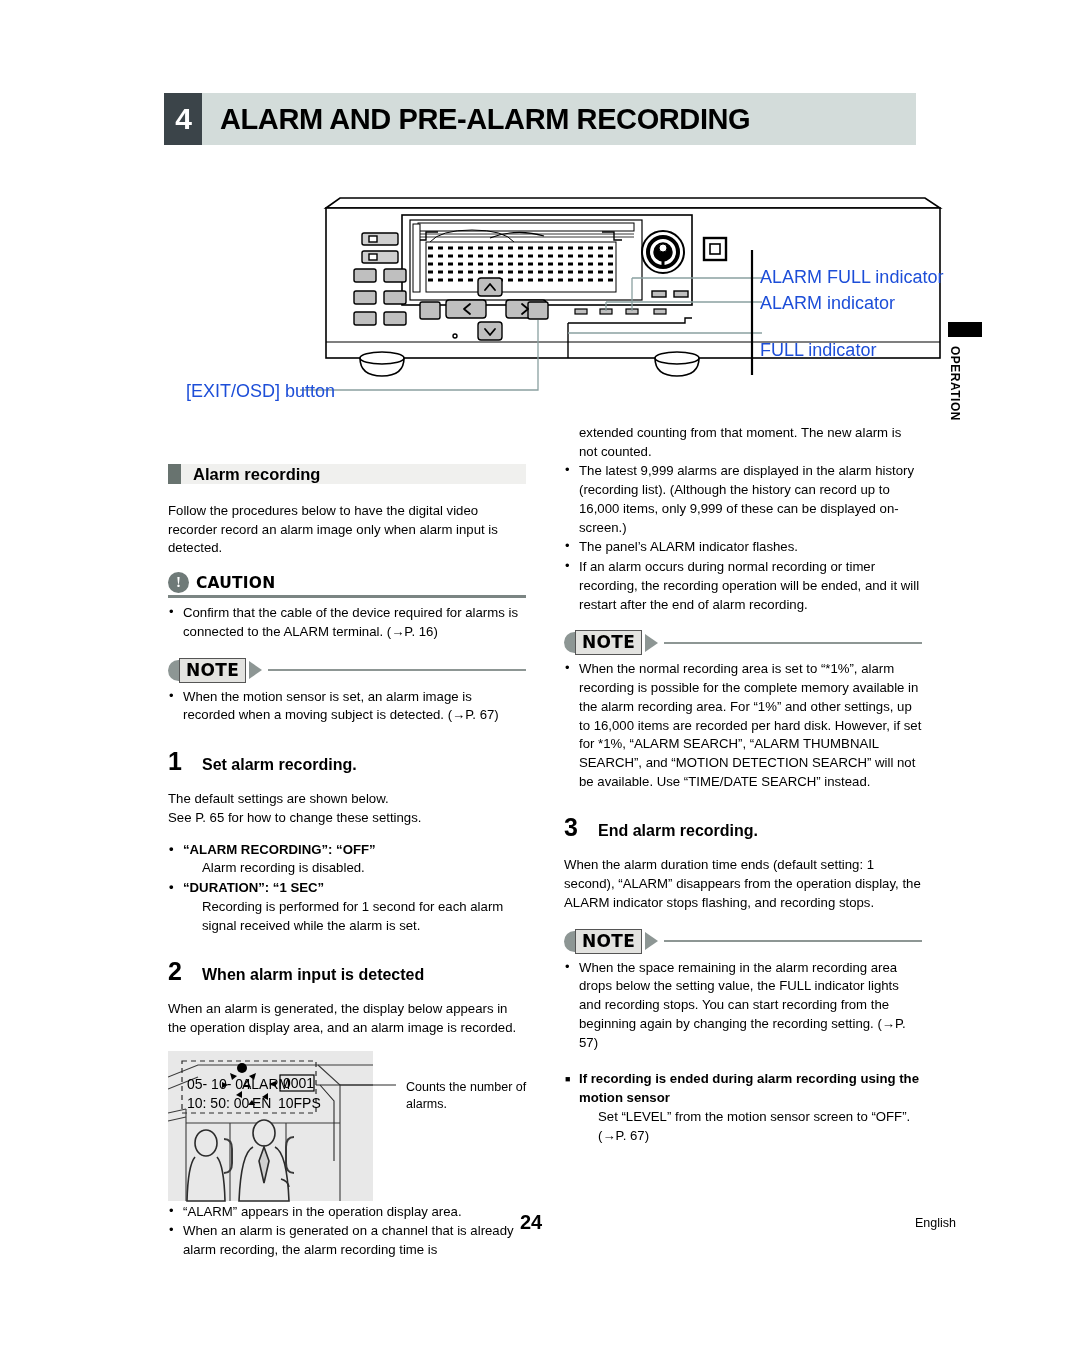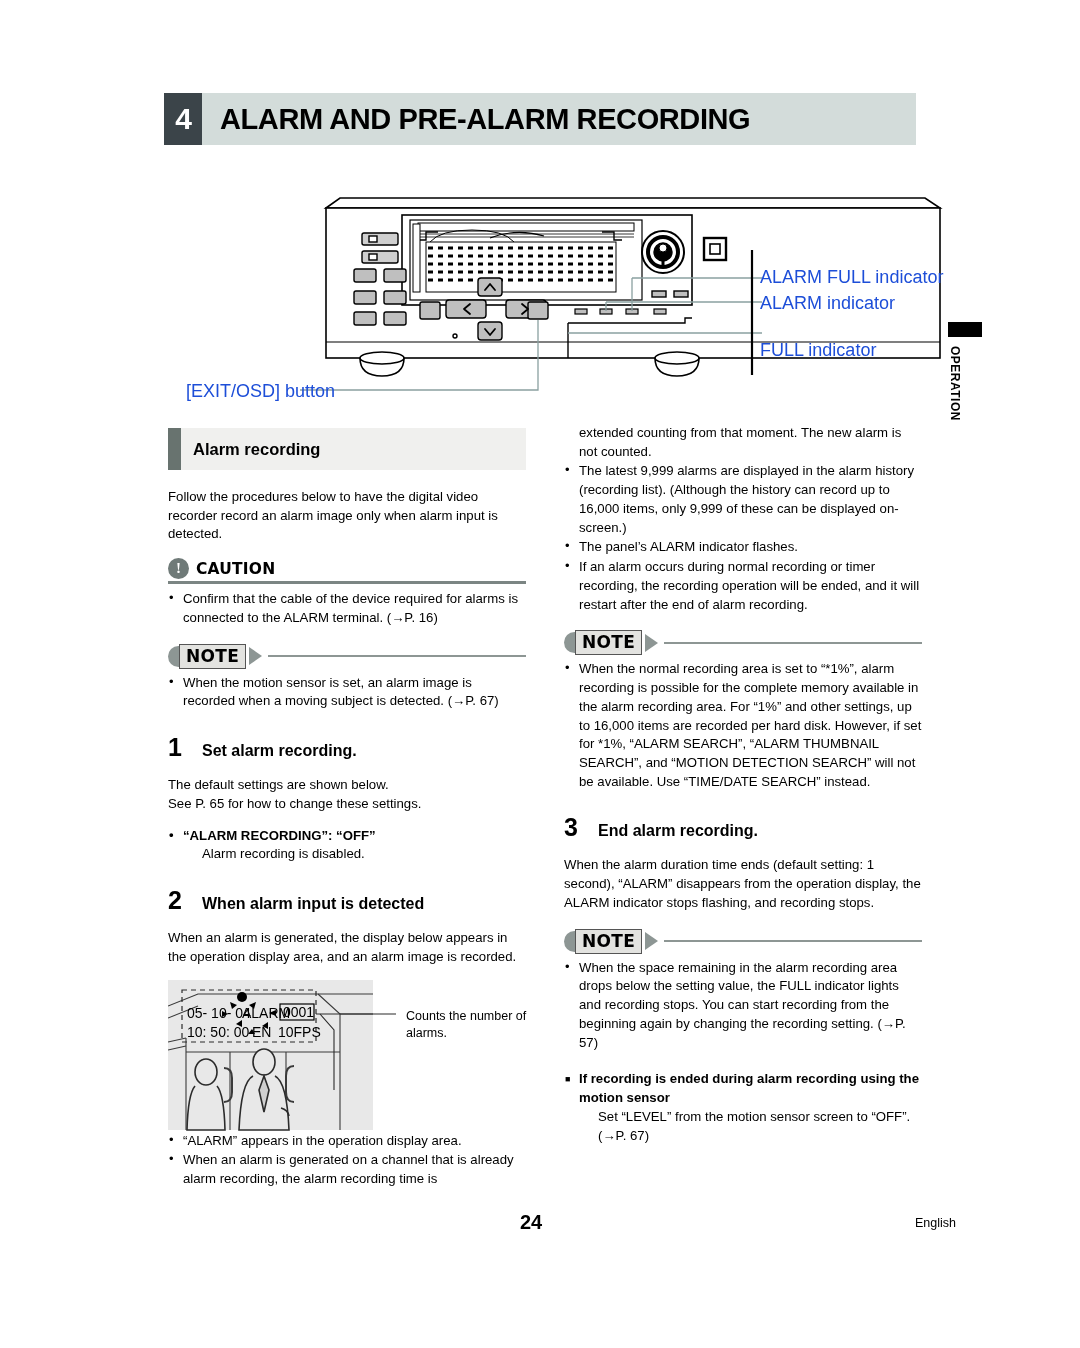--- a/index.html
+++ b/index.html
@@ -52,22 +52,22 @@
     writing-mode: vertical-rl; text-orientation: mixed; white-space: nowrap;
   }
 
   
   .col { position: absolute; width: 358px; }
   .col-left  { left: 168px; top: 428px; }
   .col-right { left: 564px; top: 424px; }
 
   
   .section-head {
-    display: flex; align-items: stretch; height: 42px;
-    background: #f0f0ee; margin-bottom: 18px;
+    display: flex; align-items: stretch; height: 20px;
+    background: #f0f0ee; margin-bottom: 18px; margin-top: 36px;
   }
   .section-head .tab { width: 13px; background: #68736f; }
   .section-head .label {
     flex: 1; display: flex; align-items: center; padding-left: 12px;
     font-size: 16.5px; font-weight: bold;
   }
 
   p.body { font-size: 13.2px; line-height: 1.42; margin-bottom: 13px; }
   p.tight { margin-bottom: 0; }
 
@@ -298,20 +298,24 @@
     </div>
 
     <p class="body tight">The default settings are shown below.</p>
     <p class="body">See P. 65 for how to change these settings.</p>
 
     <ul class="bul">
       <li class="b">
         <span>“ALARM RECORDING”: “OFF”</span>
         <span class="sub">Alarm recording is disabled.</span>
       </li>
+      <li class="b">
+        <span>“DURATION”: “1 SEC”</span>
+        <span class="sub">Recording is performed for 1 second for each alarm signal received while the alarm is set.</span>
+      </li>
     </ul>
 
     <div class="step">
       <div class="n">2</div>
       <div class="t">When alarm input is detected</div>
     </div>
 
     <p class="body">When an alarm is generated, the display below appears in the operation display area, and an alarm image is recorded.</p>
 
     <div class="osd-fig">

